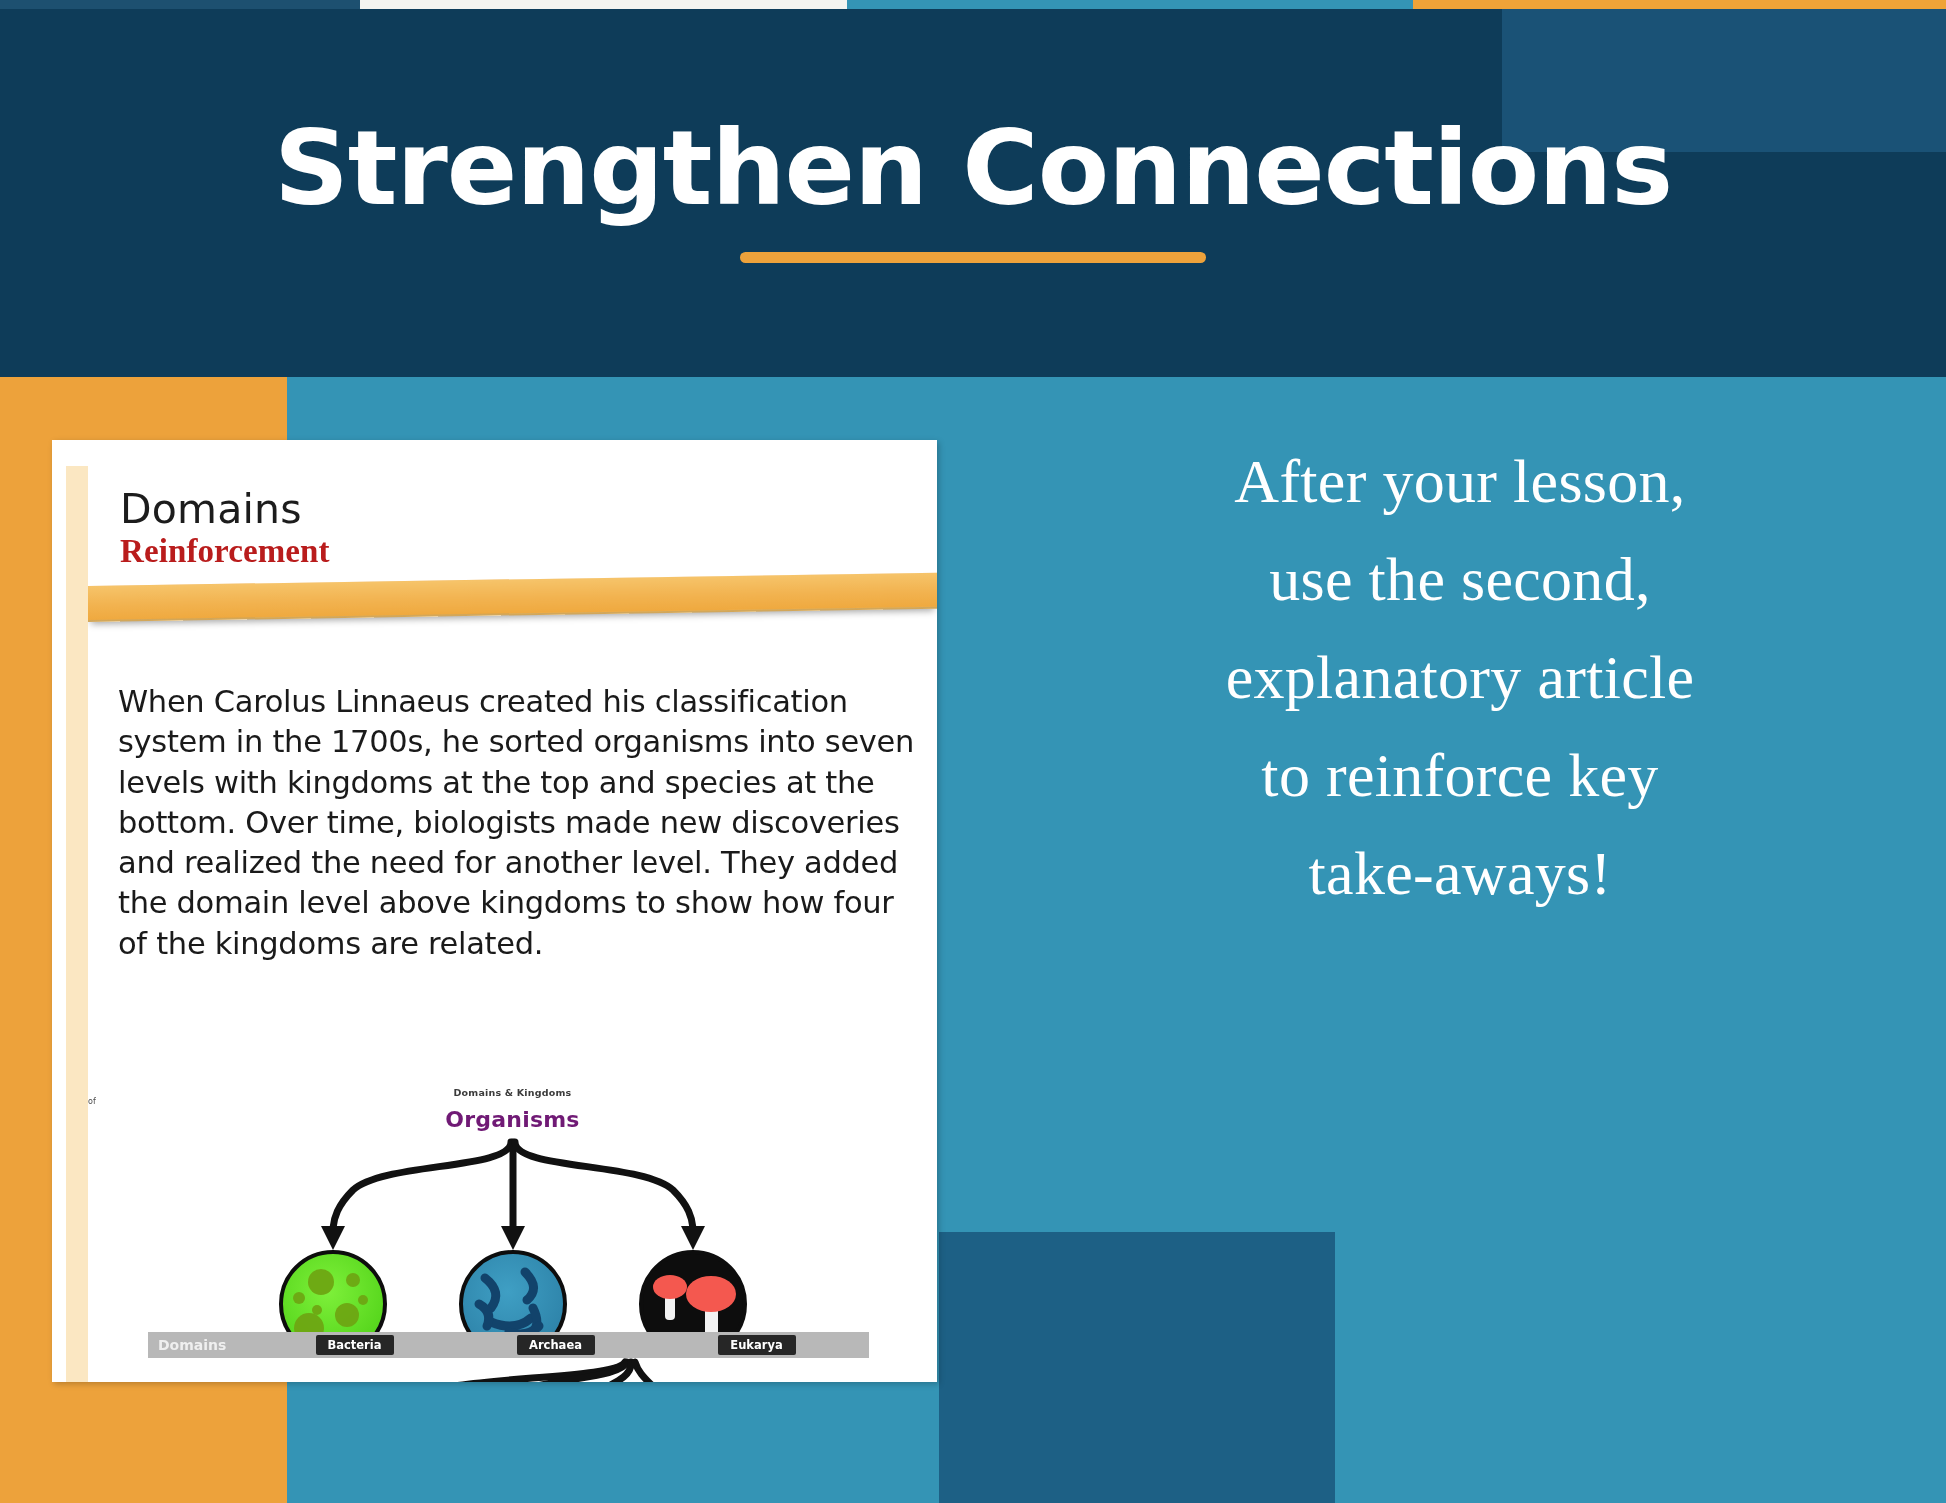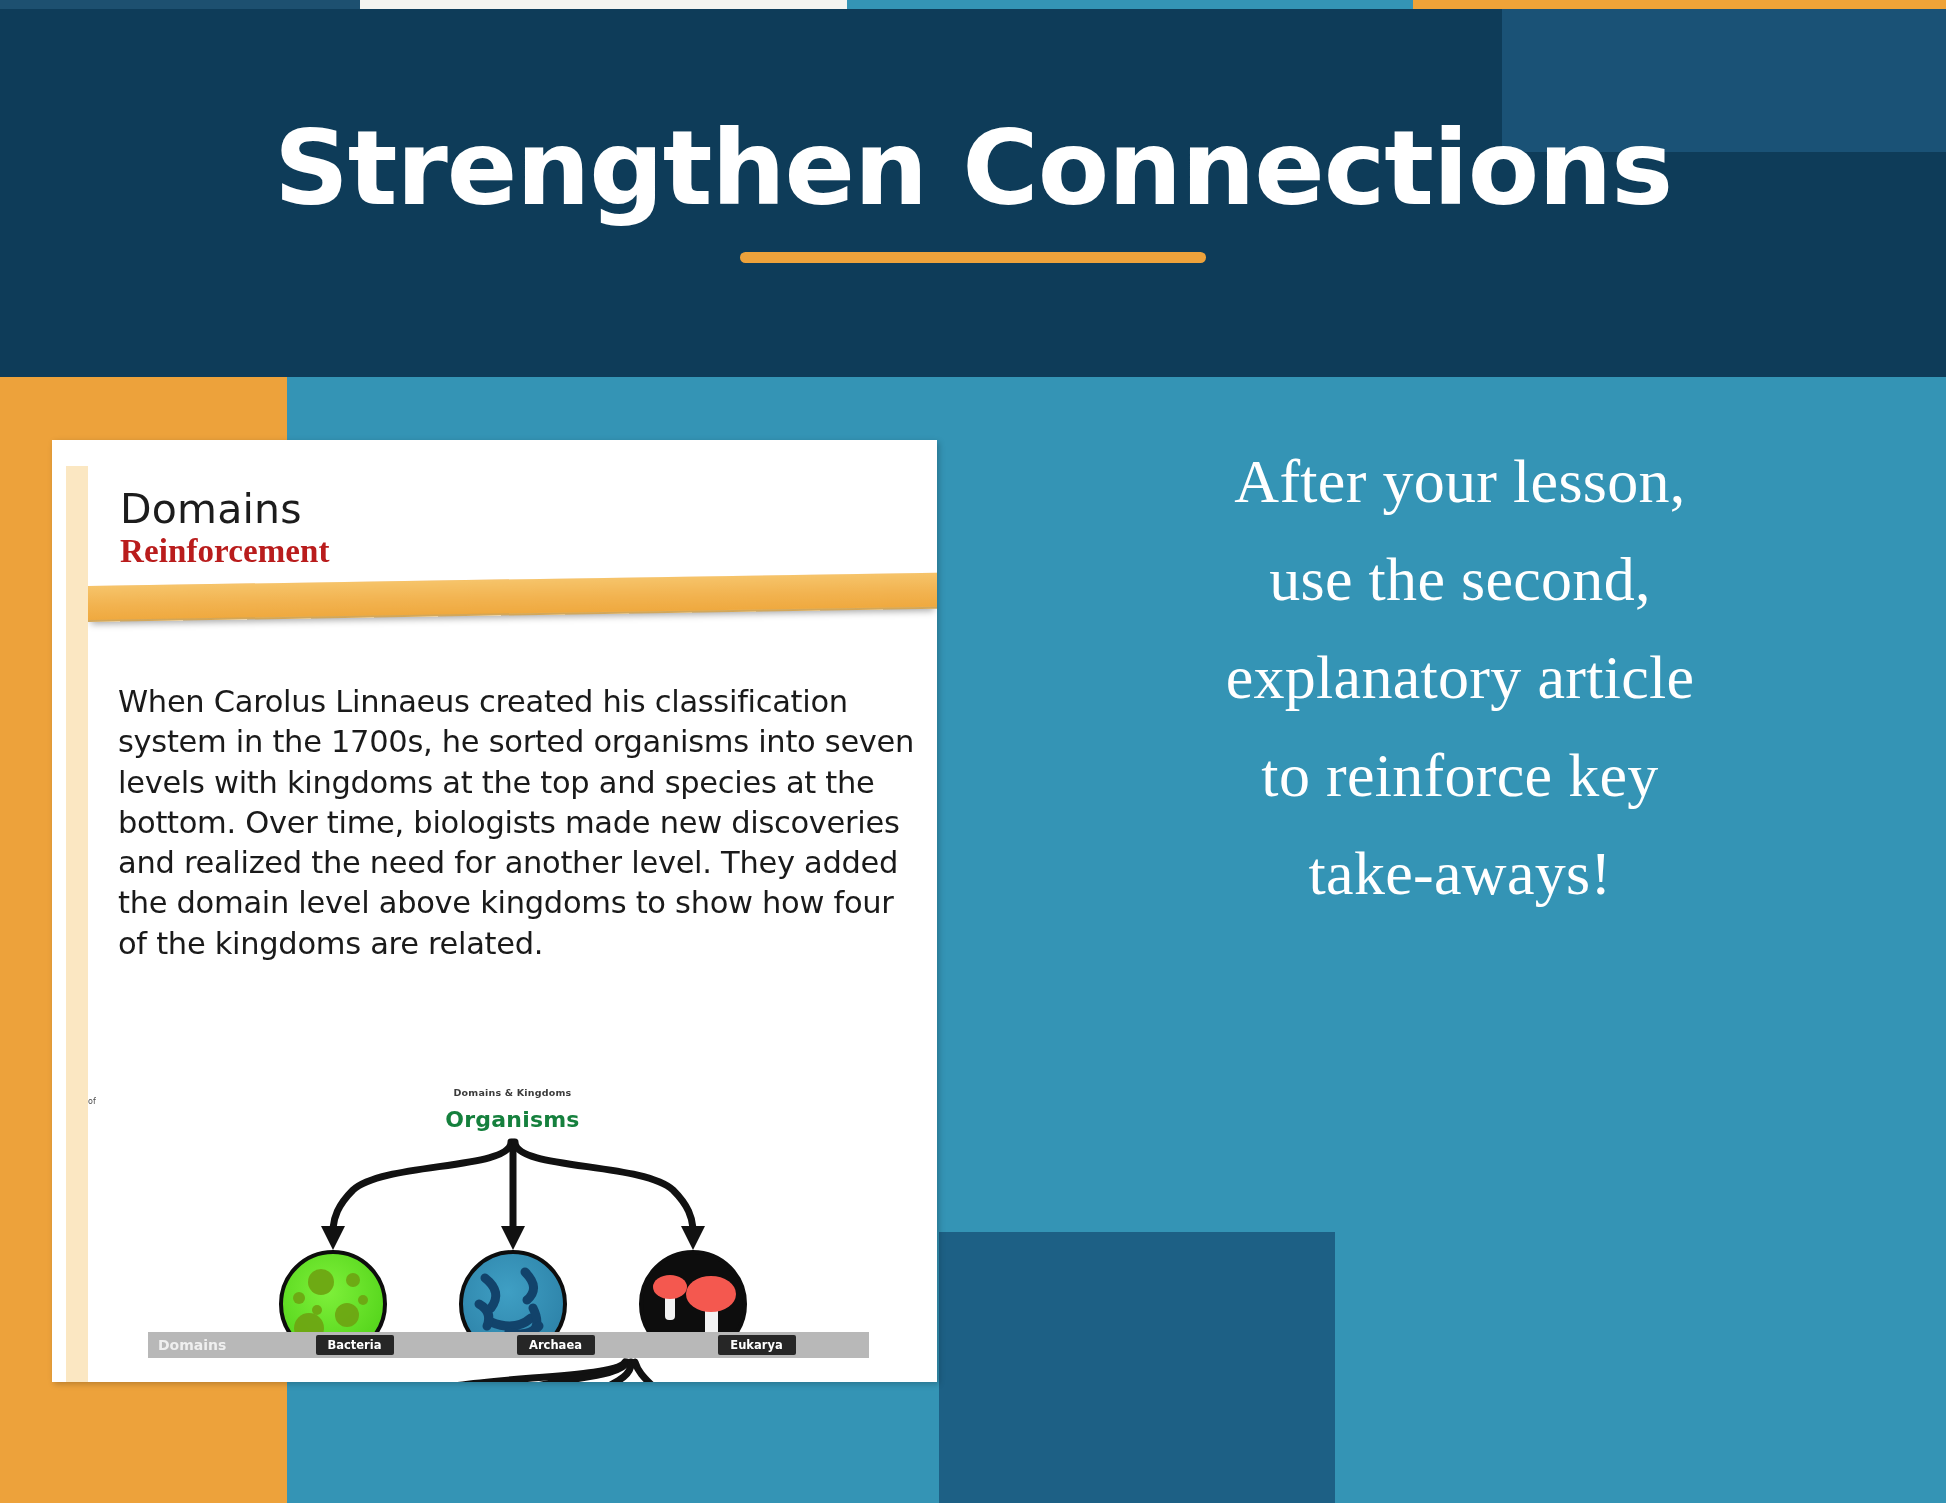--- a/index.html
+++ b/index.html
@@ -214,21 +214,21 @@
     font-family: "DejaVu Sans", sans-serif;
     font-size: 8px;
     color: #4a4a4a;
     line-height: 1;
   }
   .dg-title-main {
     text-align: center;
     font-family: "DejaVu Sans", sans-serif;
     font-size: 22px;
     font-weight: 700;
-    color: #15803d;
+    color: #701a75;
     margin-top: 1px;
     letter-spacing: .2px;
   }
   .dg-svg { display: block; margin: 0 auto; }
 
   .dg-rowbar {
     position: relative;
     height: 26px;
     background: #b8b8b8;
     margin: 0 68px 0 60px;

